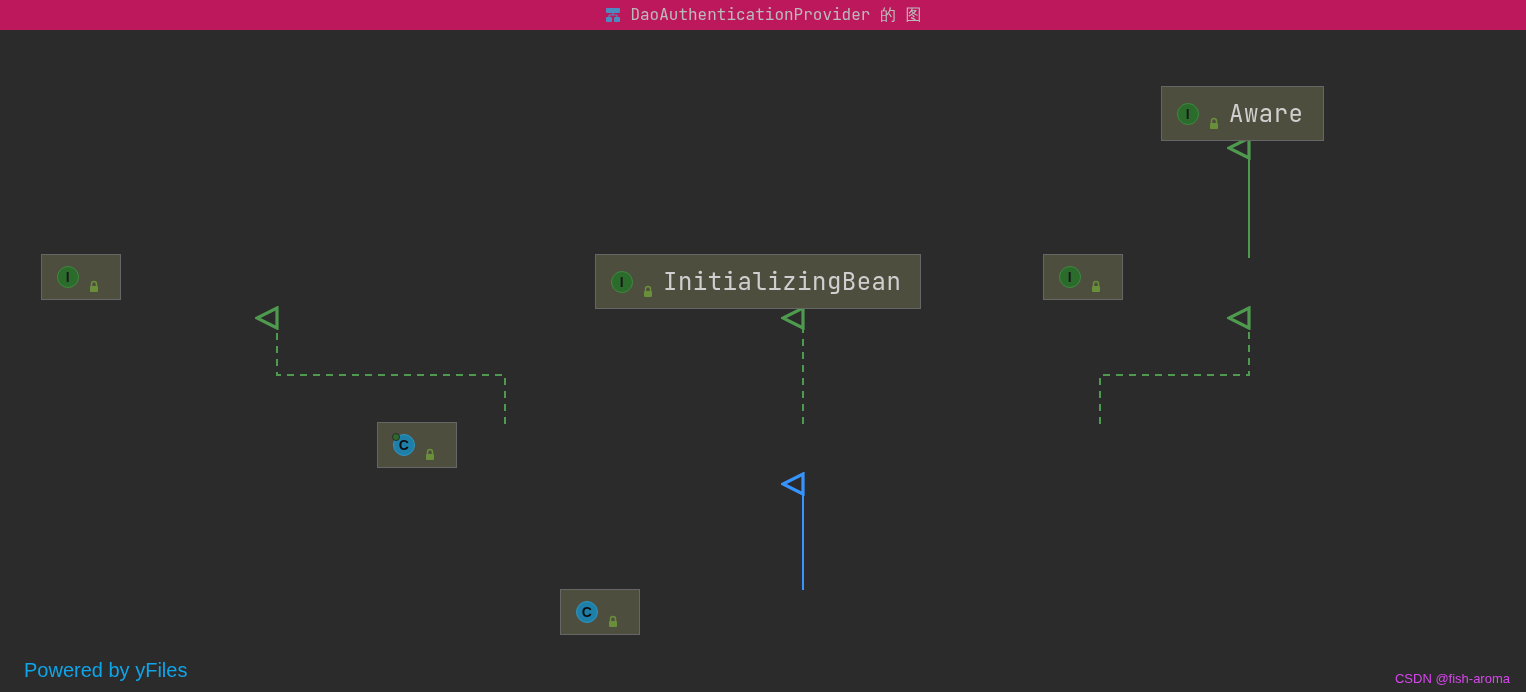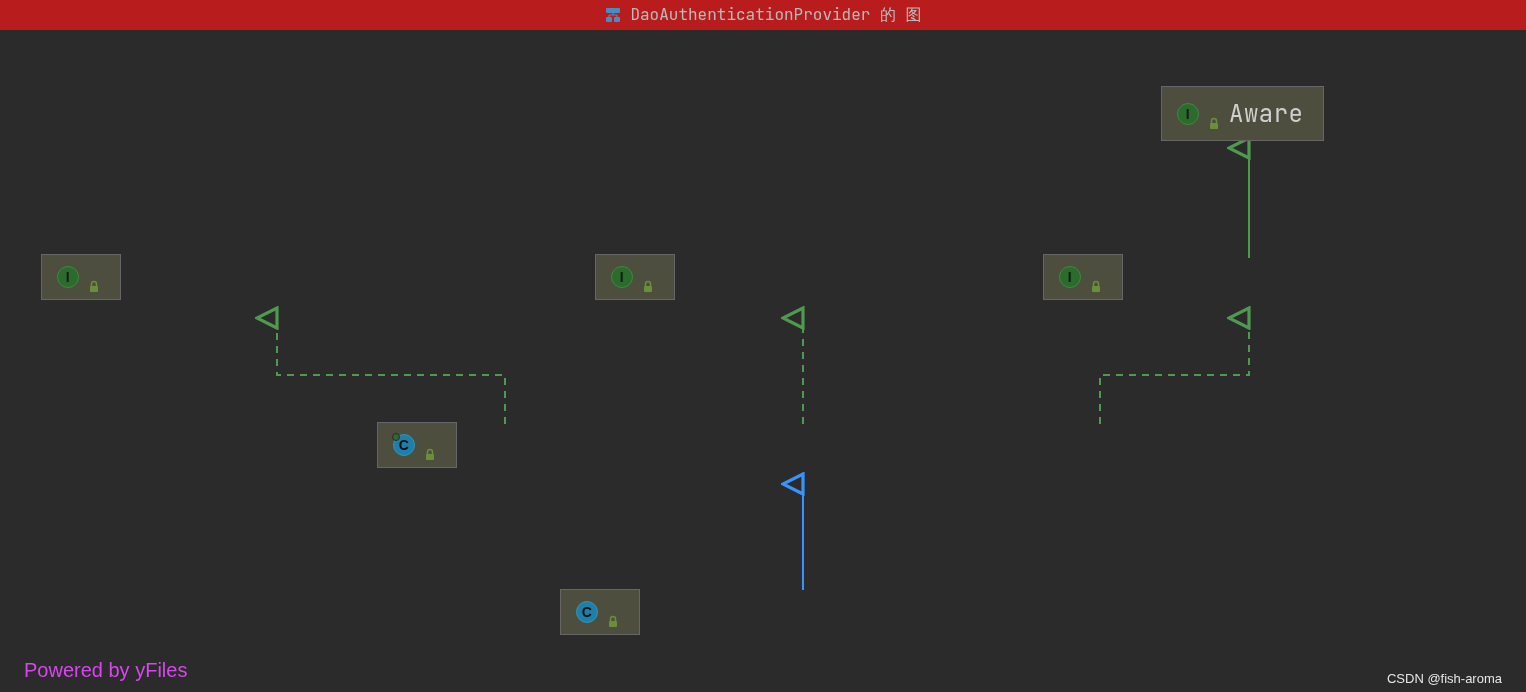--- a/index.html
+++ b/index.html
@@ -6,21 +6,21 @@
   html, body {
     width: 1526px;
     height: 692px;
     background: #2b2b2b;
     font-family: "JetBrains Mono", "Consolas", "Menlo", monospace;
     overflow: hidden;
   }
   .titlebar {
     width: 100%;
     height: 30px;
-    background: #b91c1c;
+    background: #be185d;
     display: flex;
     align-items: center;
     justify-content: center;
     gap: 8px;
     color: #bbbbbb;
     font-size: 16px;
   }
   .titlebar-icon {
     width: 18px;
     height: 18px;
@@ -80,29 +80,29 @@
     left: 0;
     top: 0;
     width: 100%;
     height: 100%;
     pointer-events: none;
   }
   .footer-left {
     position: absolute;
     left: 24px;
     bottom: 10px;
-    color: #d946ef;
+    color: #0ea5e9;
     font-size: 20px;
     font-family: "Segoe UI", Arial, sans-serif;
   }
   .footer-right {
     position: absolute;
-    right: 24px;
+    right: 16px;
     bottom: 6px;
-    color: #e5e5e5;
+    color: #d946ef;
     font-size: 13px;
     font-family: Arial, sans-serif;
   }
 </style>
 </head>
 <body>
 
 <div class="titlebar">
   <span class="titlebar-icon">
     <svg viewBox="0 0 18 18" width="18" height="18">
@@ -160,20 +160,21 @@
   </div>
 
   <div class="node" style="left:596px; top:225px;">
     <span class="type-badge type-interface">I</span>
     <span class="lock-icon">
       <svg viewBox="0 0 14 14" width="14" height="14">
           <rect x="3" y="6" width="8" height="6" rx="1" fill="#6a8f3a"></rect>
           <path d="M4.5 6 V4 a2.5 2.5 0 0 1 5 0 V6" stroke="#6a8f3a" stroke-width="1.5" fill="none"></path>
         </svg>
     </span>
+    <span>InitializingBean</span>
   </div>
 
   <div class="node" style="left:1044px; top:225px;">
     <span class="type-badge type-interface">I</span>
     <span class="lock-icon">
       <svg viewBox="0 0 14 14" width="14" height="14">
           <rect x="3" y="6" width="8" height="6" rx="1" fill="#6a8f3a"></rect>
           <path d="M4.5 6 V4 a2.5 2.5 0 0 1 5 0 V6" stroke="#6a8f3a" stroke-width="1.5" fill="none"></path>
         </svg>
     </span>

